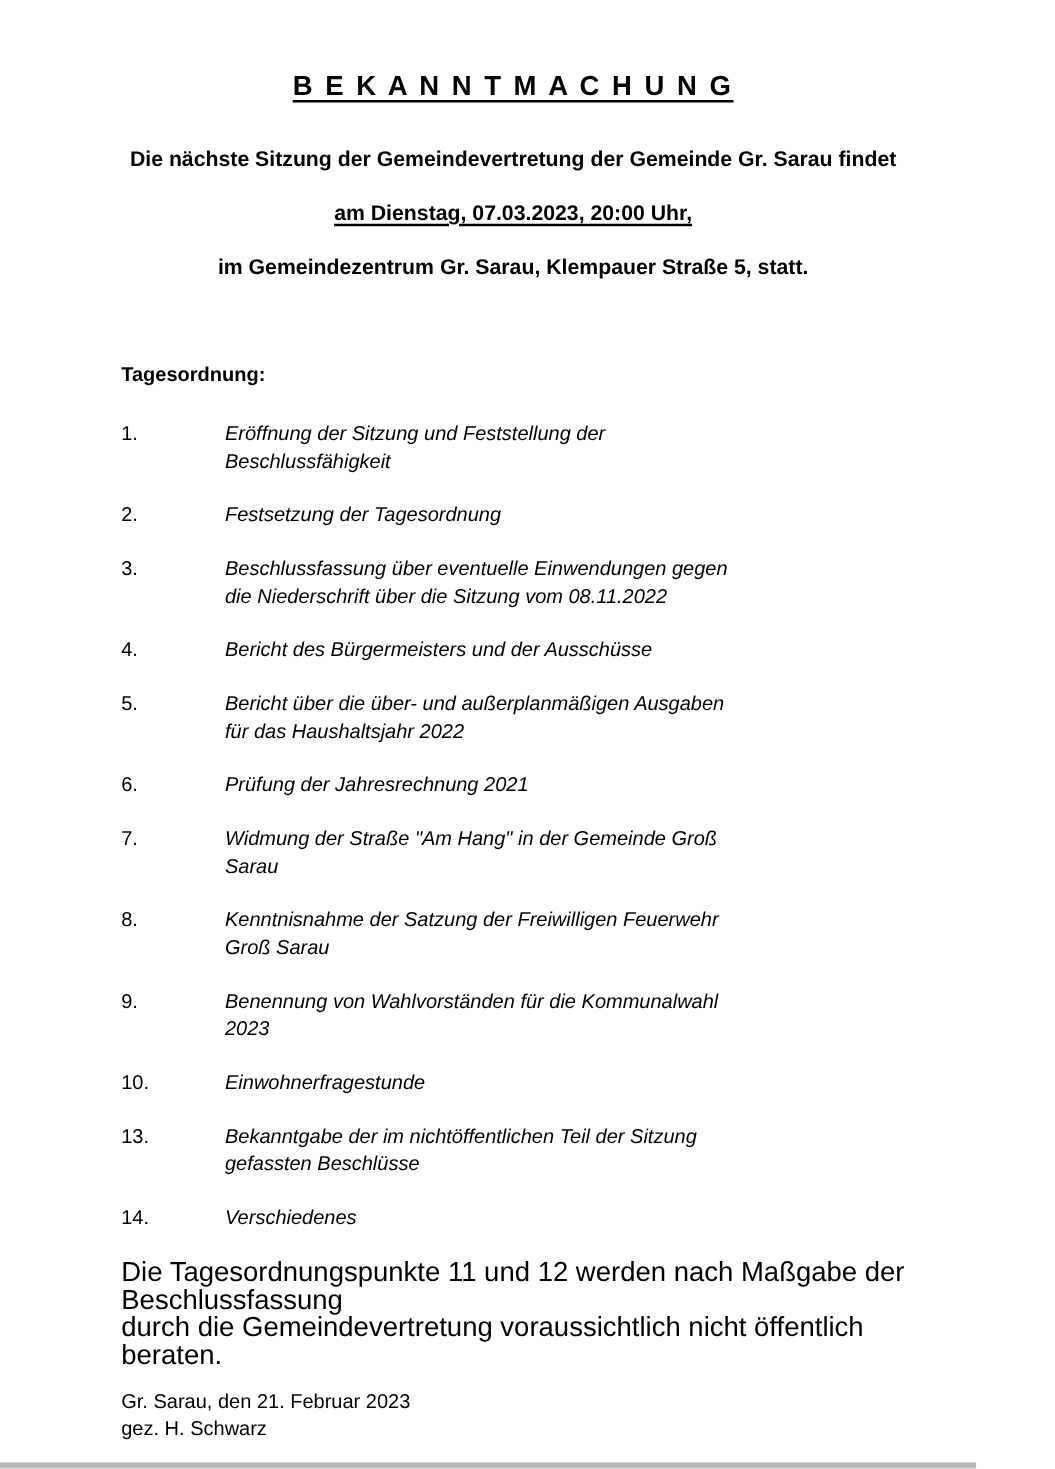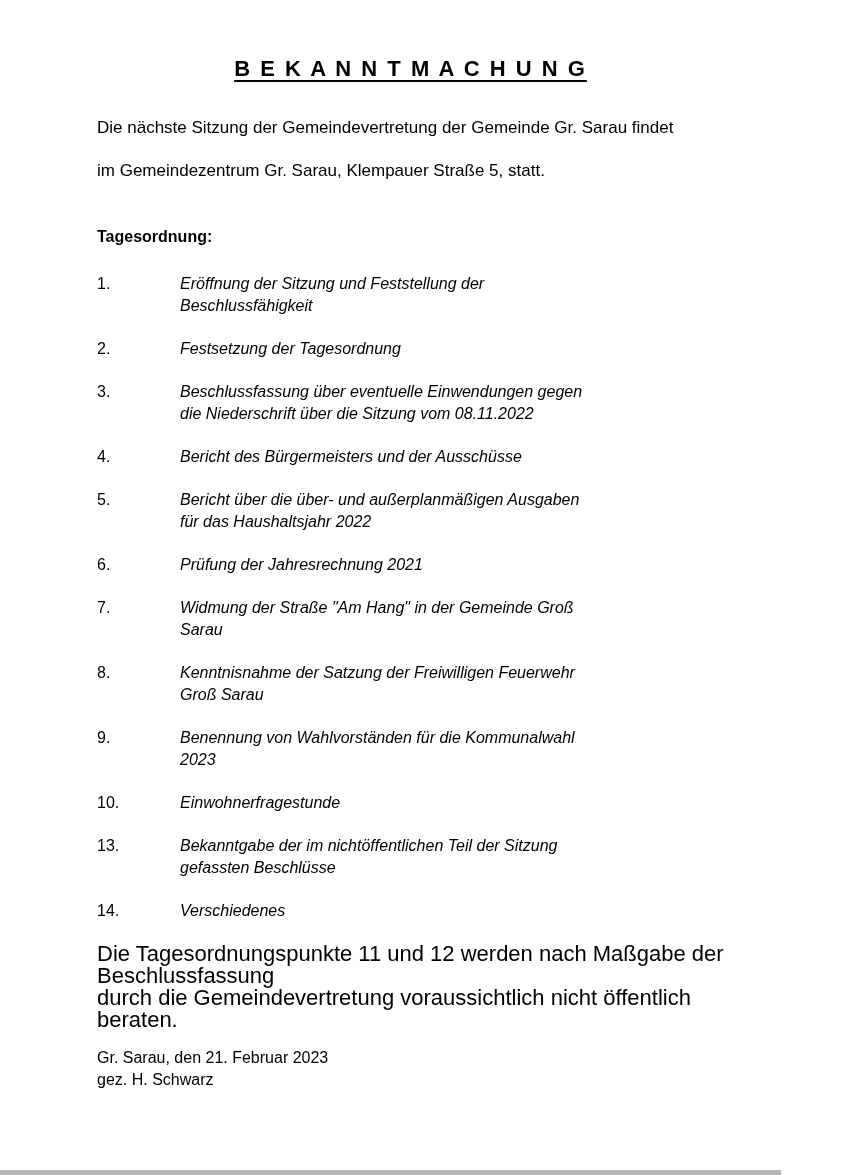--- a/index.html
+++ b/index.html
@@ -23,34 +23,35 @@
     text-align: center;
     font-size: 22px;
     font-weight: bold;
     letter-spacing: 2px;
     text-decoration: underline;
     text-decoration-thickness: 2px;
     text-underline-offset: 4px;
     line-height: 26px;
   }
   .intro-line {
+    text-align: center;
     font-size: 17px;
-    font-weight: normal;
+    font-weight: bold;
     line-height: 20px;
   }
   .intro-line-1 { margin-top: 36px; }
   .intro-line-2 {
     margin-top: 23px;
     text-decoration: underline;
     text-decoration-thickness: 2px;
     text-underline-offset: 3px;
   }
   .intro-line-3 { margin-top: 23px; }
   .agenda-heading {
-    margin-top: 45px;
+    margin-top: 66px;
     font-size: 16px;
     font-weight: bold;
     line-height: 22px;
   }
   .agenda-list {
     margin-top: 25px;
   }
   .agenda-row {
     display: flex;
     margin-bottom: 21px;
@@ -87,20 +88,21 @@
 </style>
 </head>
 <body>
 
 <div class="page">
 
   <h1 class="doc-title">B E K A N N T M A C H U N G</h1>
 
   <div class="intro-line intro-line-1">Die nächste Sitzung der Gemeindevertretung der Gemeinde Gr. Sarau findet</div>
 
+  <div class="intro-line intro-line-2">am Dienstag, 07.03.2023, 20:00 Uhr,</div>
 
   <div class="intro-line intro-line-3">im Gemeindezentrum Gr. Sarau, Klempauer Straße 5, statt.</div>
 
   <div class="agenda-heading">Tagesordnung:</div>
 
   <div class="agenda-list">
     <div class="agenda-row">
       <div class="agenda-num">1.</div>
       <div class="agenda-text">Eröffnung der Sitzung und Feststellung der
 Beschlussfähigkeit</div>

